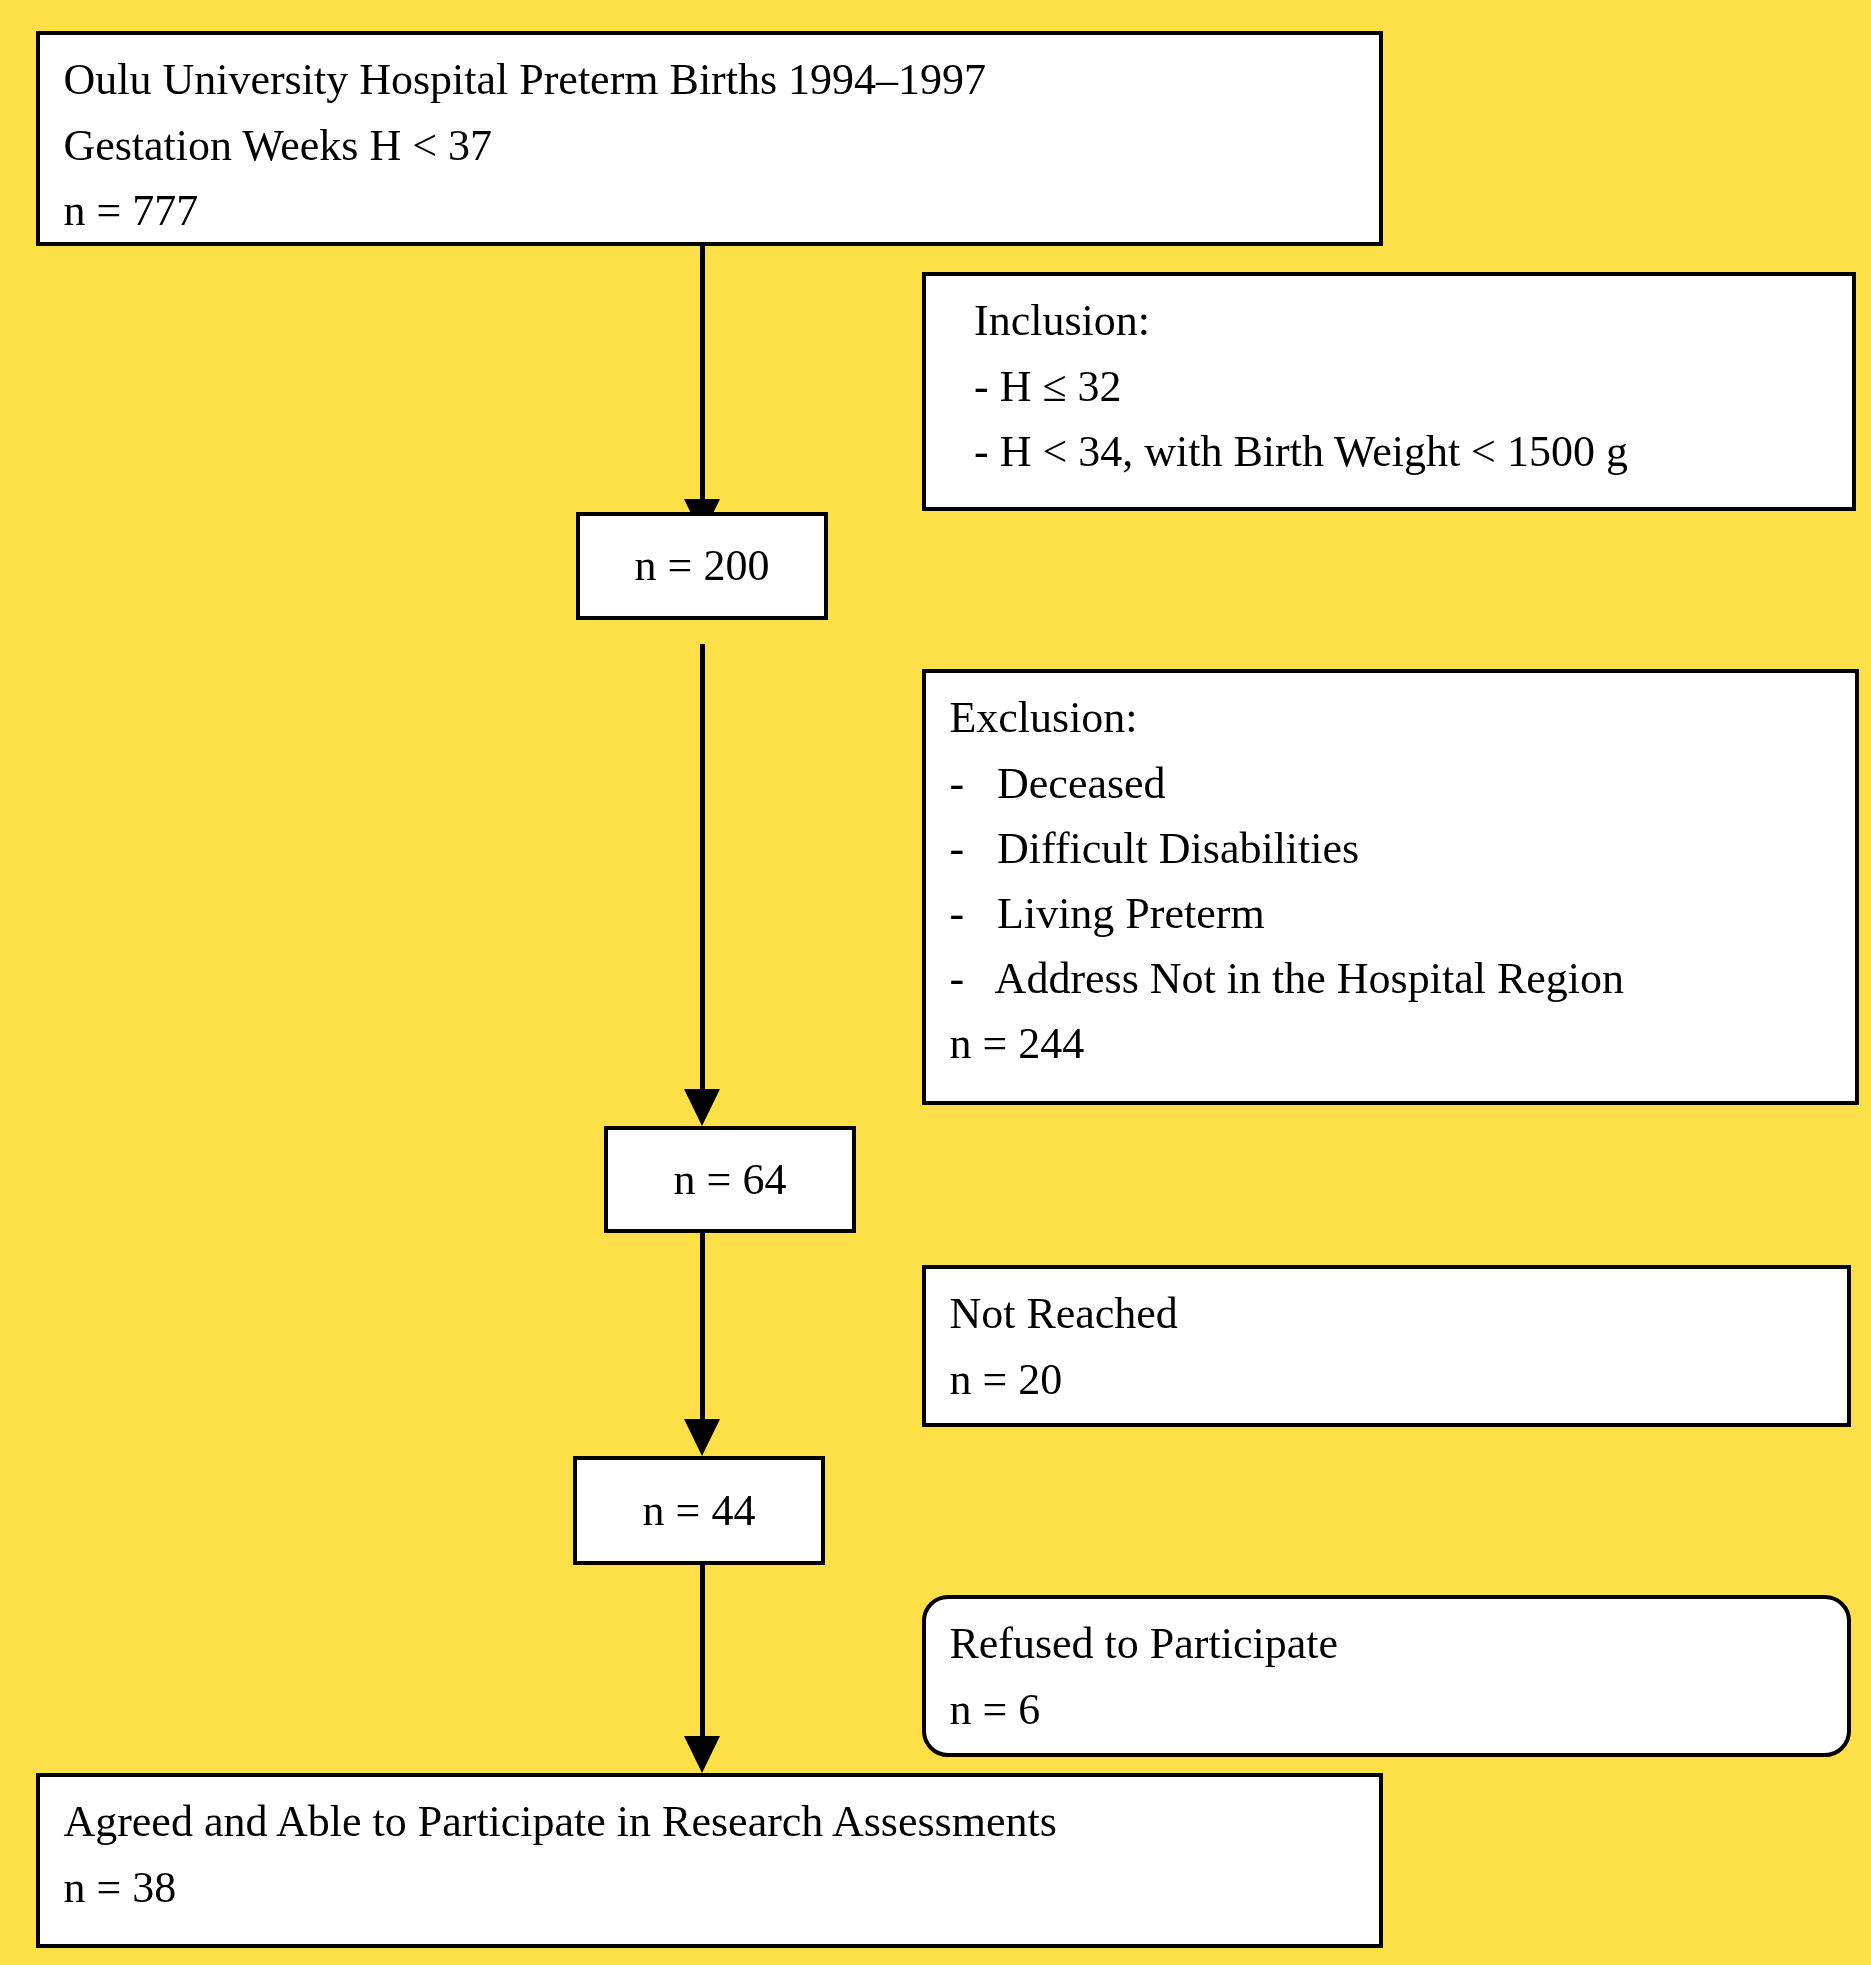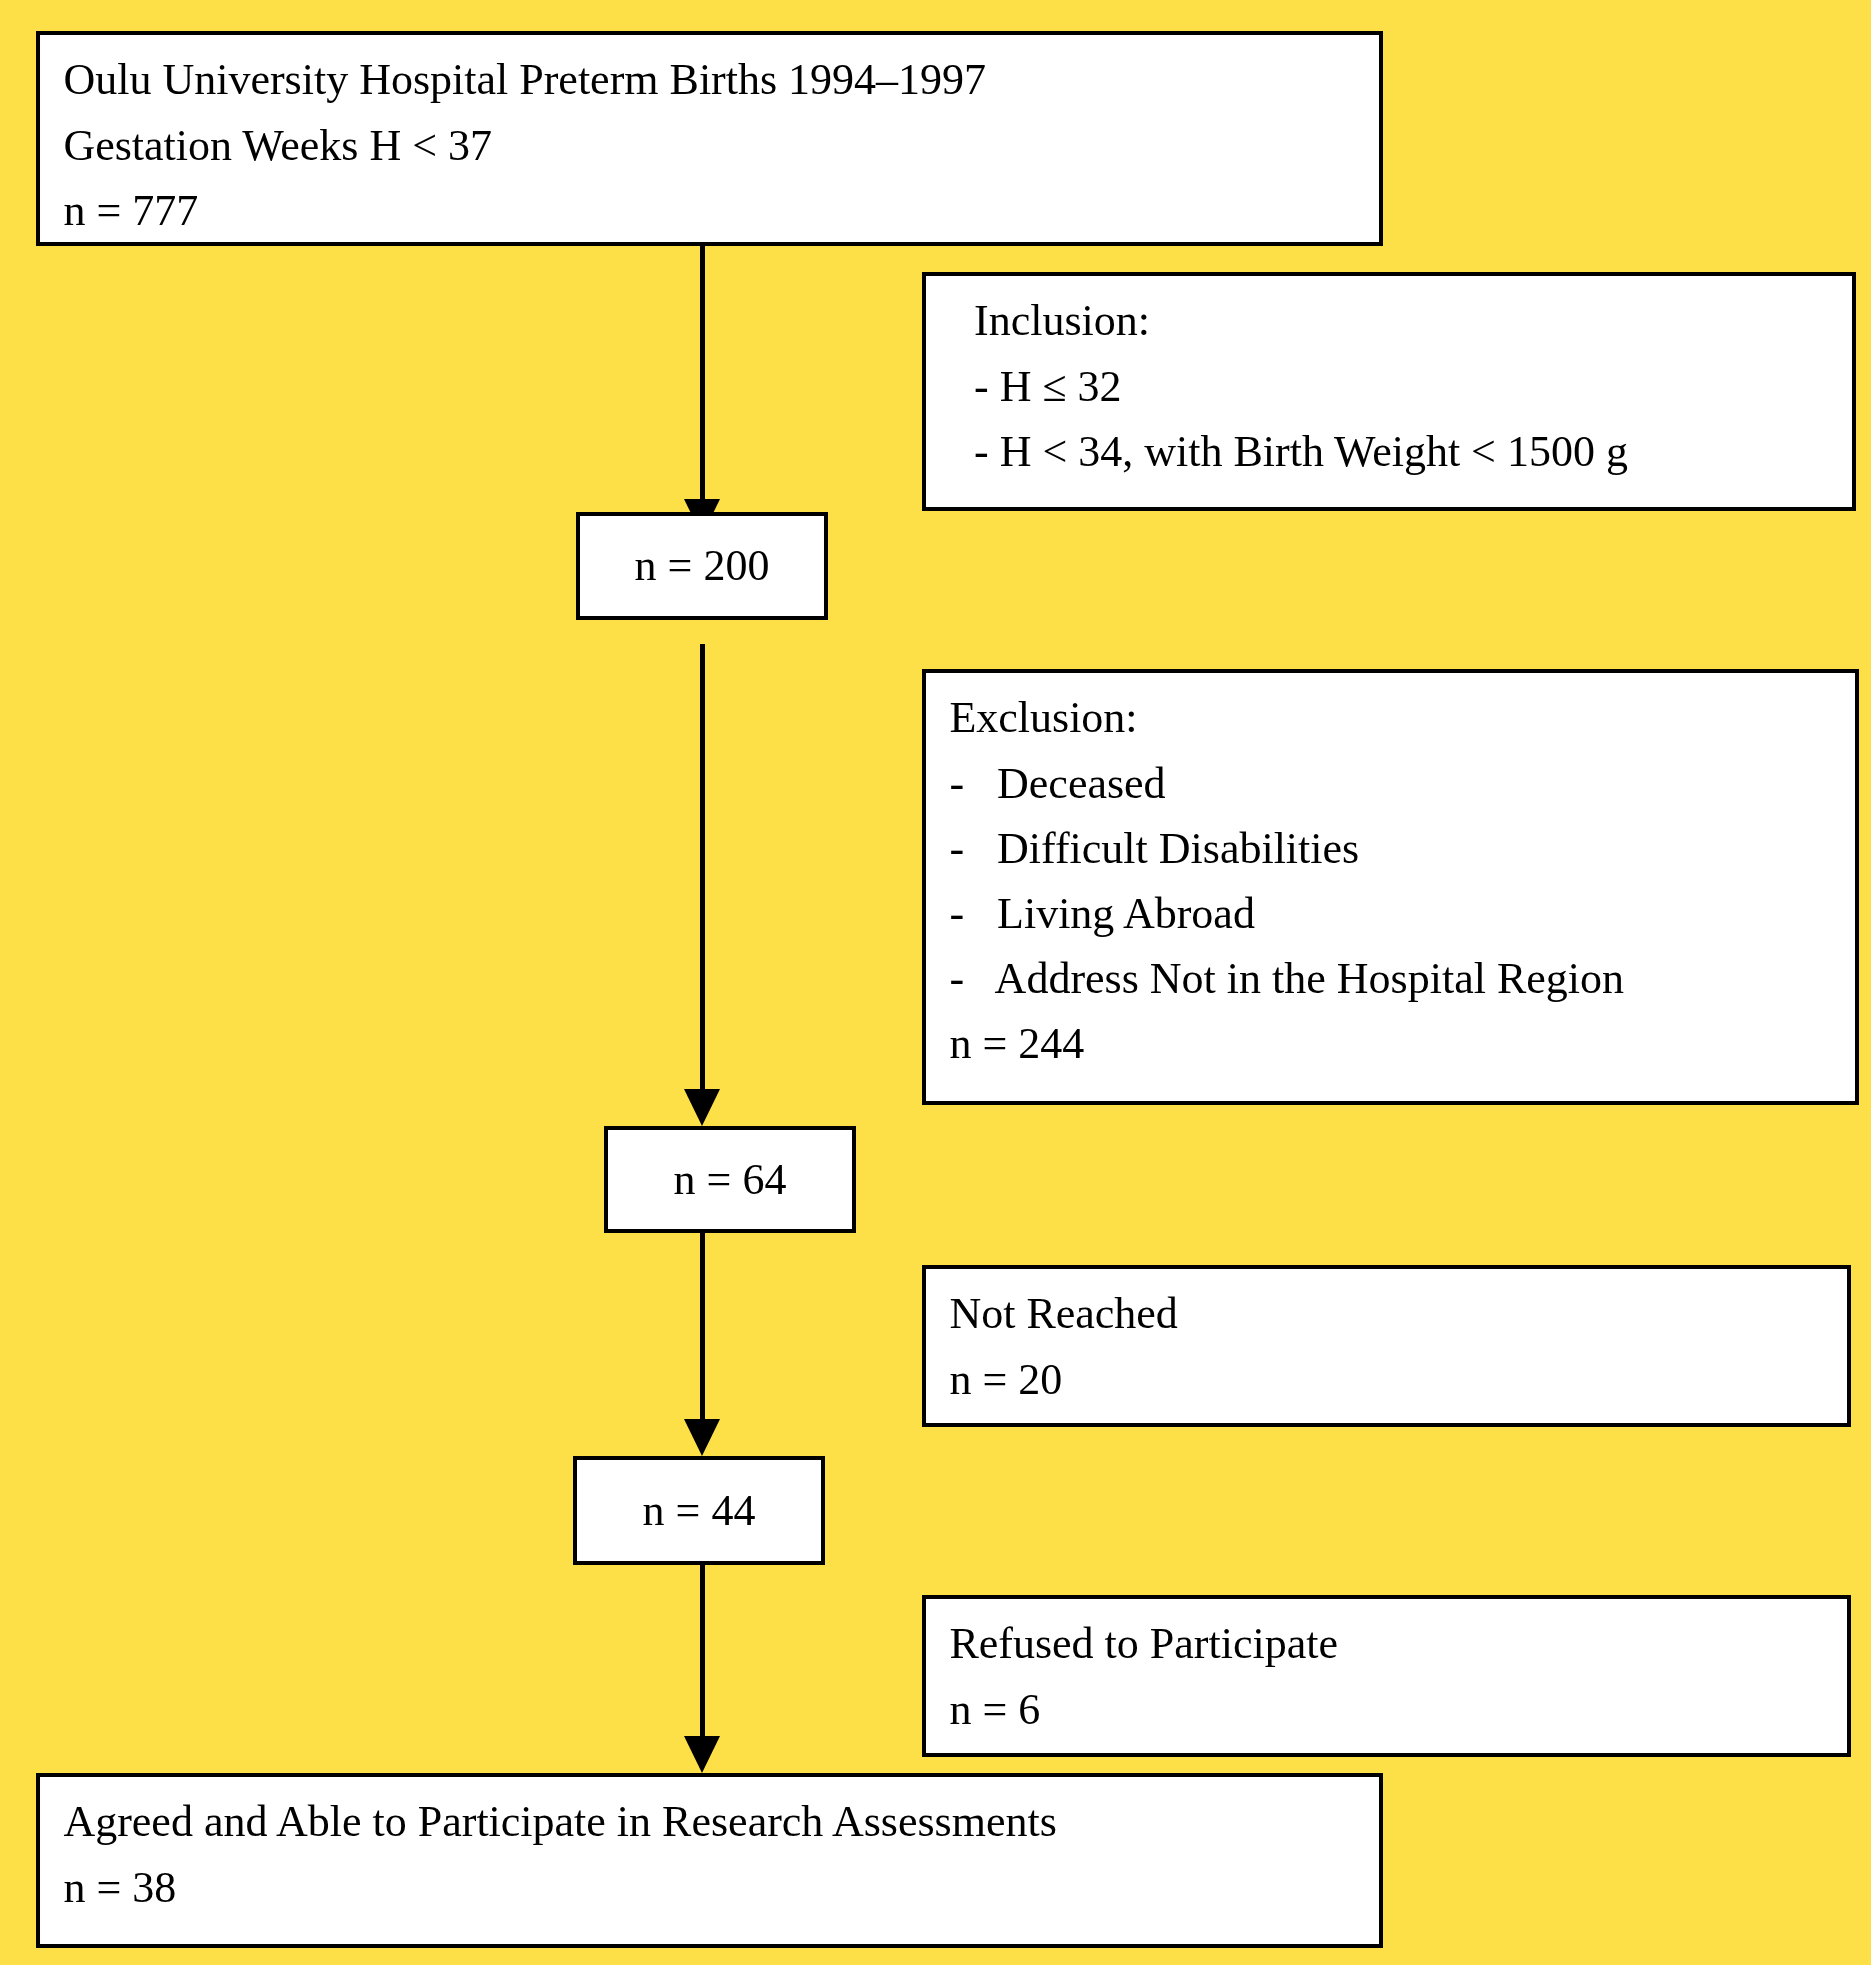--- a/index.html
+++ b/index.html
@@ -37,21 +37,21 @@
     text-align: center;
   }
   
   #box-source   { left: 36px;   top: 31px;   width: 1347px; height: 215px; }
   #box-inclusion{ left: 922px; top: 272px;  width: 934px; height: 239px; padding-left: 48px; }
   #box-n200     { left: 576px;  top: 512px;  width: 252px;  height: 108px; }
   #box-exclusion{ left: 922px; top: 669px;  width: 937px; height: 436px; }
   #box-n64      { left: 604px;  top: 1126px; width: 252px;  height: 107px; }
   #box-notreached{ left: 922px; top: 1265px; width: 929px; height: 162px; }
   #box-n44      { left: 573px;  top: 1456px; width: 252px;  height: 109px; }
-  #box-refused  { left: 922px; top: 1595px; width: 929px; height: 162px; }
+  #box-refused  { left: 922px; top: 1595px; width: 929px; height: 162px; border-radius: 26px; }
   #box-final    { left: 36px;   top: 1773px; width: 1347px; height: 175px; }
 
   
   .arrow {
     position: absolute;
     width: 39px;
   }
   .arrow .shaft {
     position: absolute;
     left: 16.5px;
@@ -103,21 +103,21 @@
 
   <div class="arrow" id="arrow-2">
     <div class="shaft"></div>
     <div class="head"></div>
   </div>
 
   <div class="box text-box" id="box-exclusion">
     <div class="line">Exclusion:</div>
     <div class="line">-   Deceased</div>
     <div class="line">-   Difficult Disabilities</div>
-    <div class="line">-   Living Abroad</div>
+    <div class="line">-   Living Preterm</div>
     <div class="line">-   Address Not in the Hospital Region</div>
     <div class="line">n = 244</div>
   </div>
 
   <div class="box count-box" id="box-n64">
     <div class="line">n = 64</div>
   </div>
 
   <div class="arrow" id="arrow-3">
     <div class="shaft"></div>

